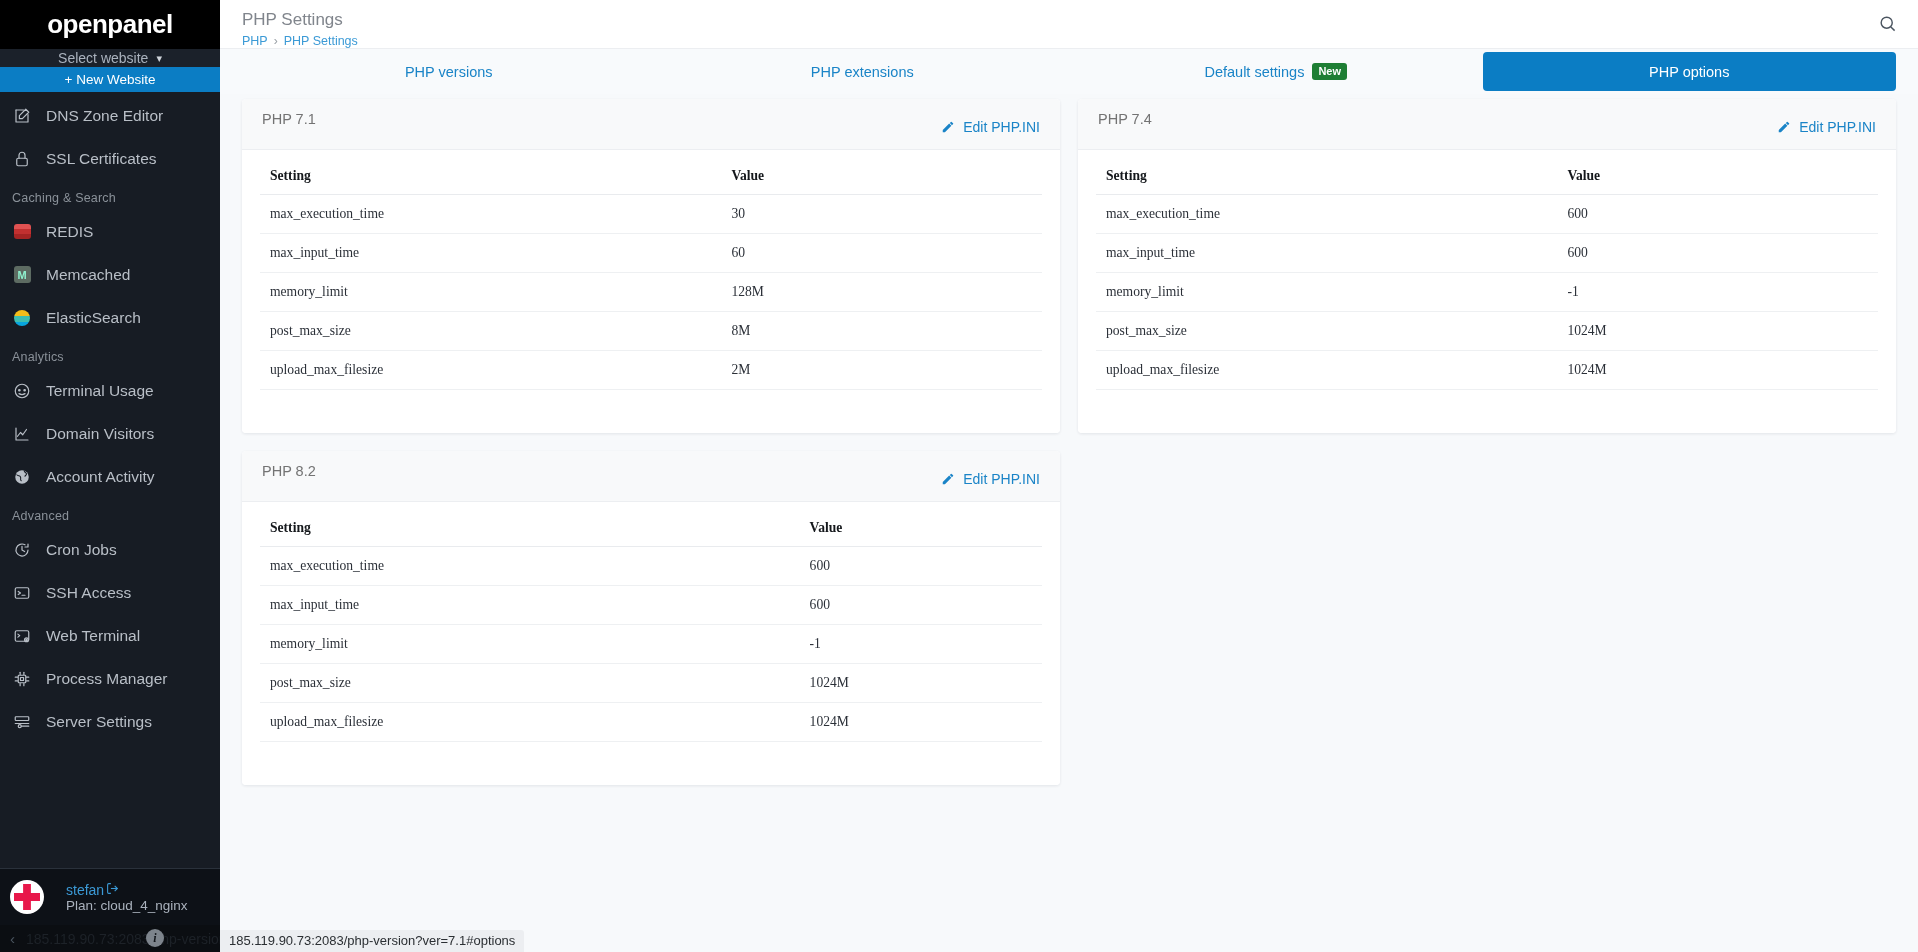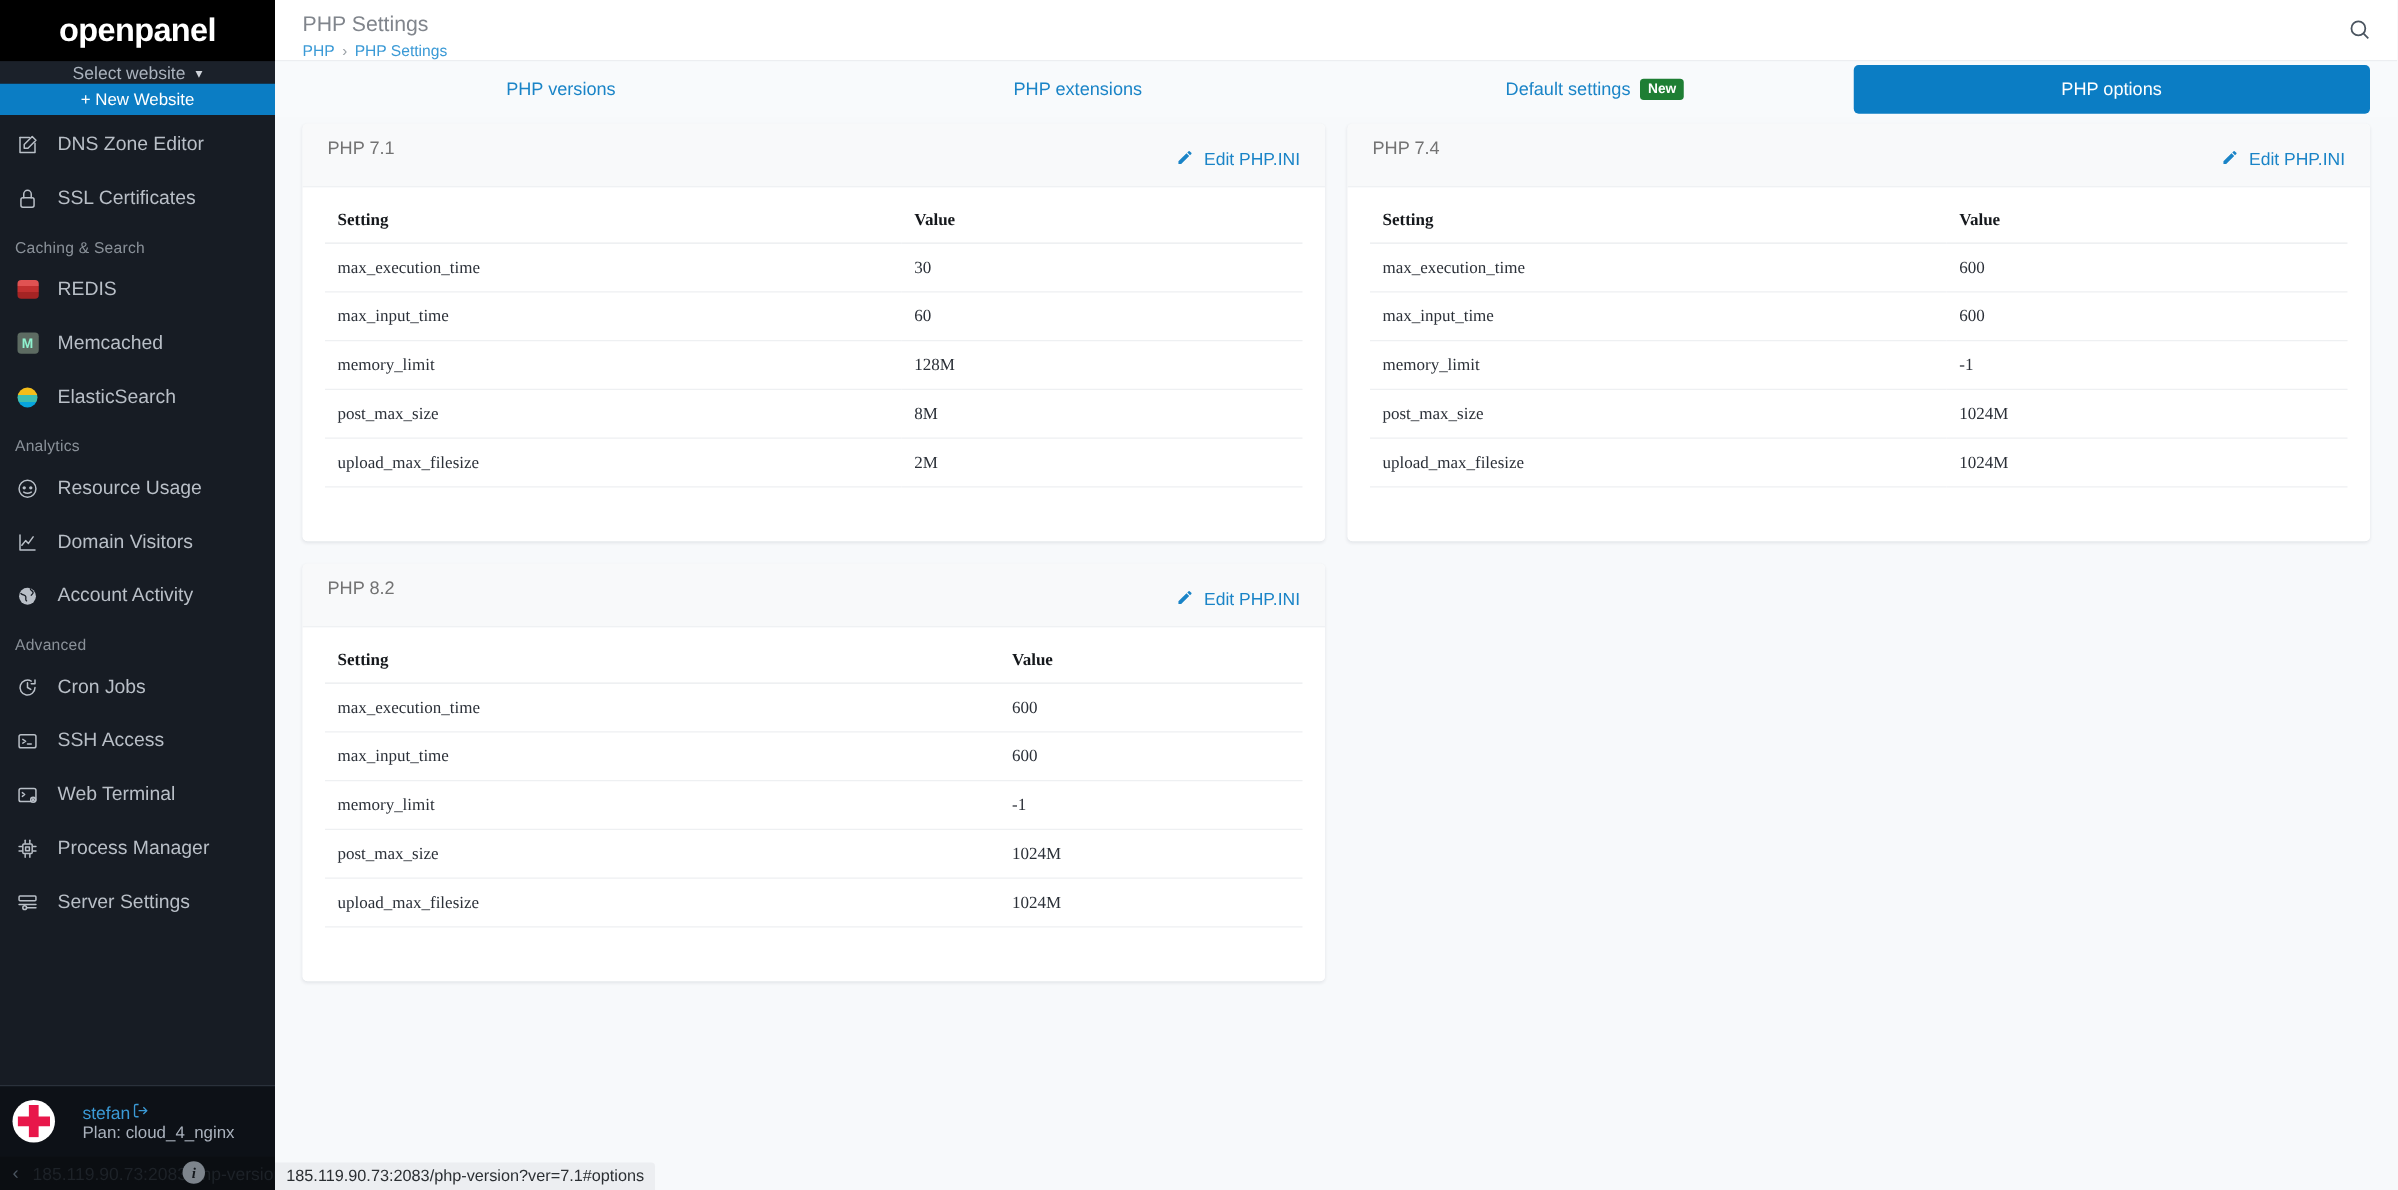--- a/index.html
+++ b/index.html
@@ -140,21 +140,21 @@
     width: 818px; overflow: hidden;
   }
   .card-head {
     background: #f8f9fa; border-bottom: 1px solid #eceef1;
     padding: 12px 20px 14px 20px;
     display: flex; align-items: flex-start; justify-content: space-between;
     min-height: 48px;
   }
   .card-title { font-size: 14.5px; color: #737373; }
   .edit-link {
-    display: flex; align-items: flex-start; gap: 8px;
+    display: flex; align-items: center; gap: 8px;
     color: #1a84c7; font-size: 14px; cursor: pointer;
     margin-top: 8px;
   }
   .pencil { width: 14px; height: 14px; color: #1a84c7; }
   .card-body { padding: 10px 18px 43px 18px; background: #fff; font-family: Liberation Serif, serif; }
   table { width: 100%; border-collapse: collapse; }
   th {
     text-align: left; font-size: 13.6px; color: #15181c; font-weight: bold;
     padding: 8px 4px 10px 10px; border-bottom: 1px solid #e9ebee;
   }
@@ -222,21 +222,21 @@
         <div class="nav-section">Analytics</div>
         <div class="nav-item">
           <span class="nav-icon">
             <svg width="18" height="18" viewBox="0 0 24 24" fill="none" stroke="currentColor" stroke-width="1.6" stroke-linecap="round" stroke-linejoin="round">
               <circle cx="12" cy="12" r="9"></circle>
               <circle cx="8.5" cy="11" r="1" fill="currentColor"></circle>
               <circle cx="15.5" cy="11" r="1" fill="currentColor"></circle>
               <path d="M8 15.5c2.5 1.5 5.5 1.5 8 0"></path>
             </svg>
           </span>
-          <span>Resource Usage</span>
+          <span>Terminal Usage</span>
         </div>
         <div class="nav-item">
           <span class="nav-icon">
             <svg width="18" height="18" viewBox="0 0 24 24" fill="none" stroke="currentColor" stroke-width="1.6" stroke-linecap="round" stroke-linejoin="round">
               <path d="M4 4v16h16"></path>
               <polyline points="6,15 10,10 13,13 18,6"></polyline>
             </svg>
           </span>
           <span>Domain Visitors</span>
         </div>

